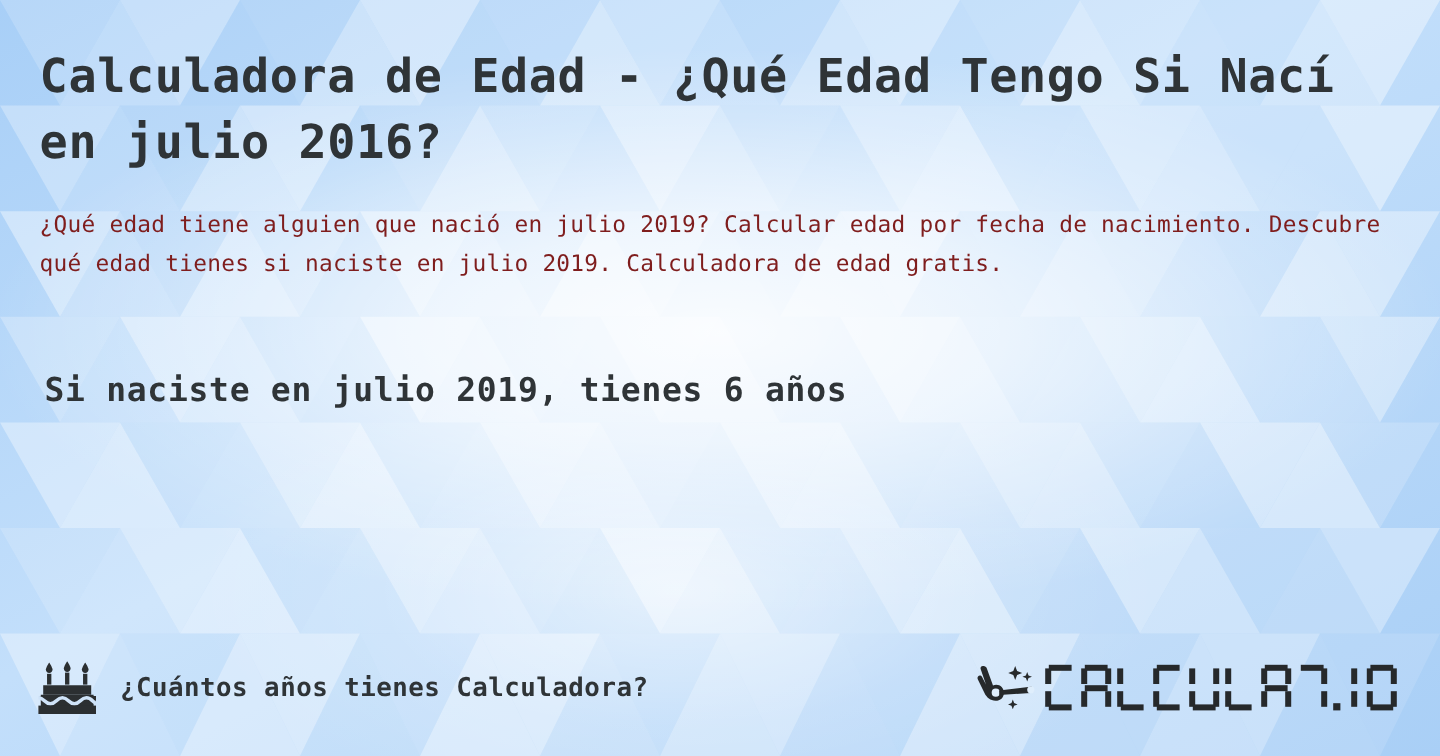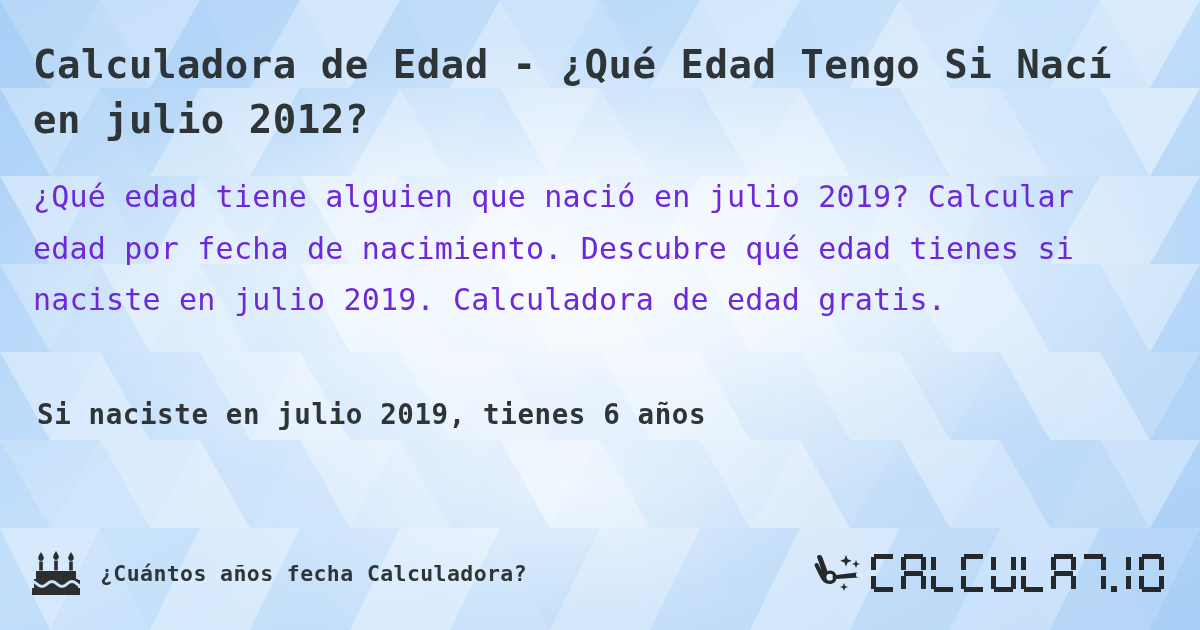--- a/index.html
+++ b/index.html
@@ -57,24 +57,24 @@
     line-height: 1.40;
     font-weight: 700;
     letter-spacing: 0.5px;
     color: #2f3437;
     font-family: "DejaVu Sans Mono", "Liberation Mono", monospace;
     max-width: 1145px;
   }
 
   .intro {
     margin: 24px 0 0 0;
-    font-size: 30px;
+    font-size: 19px;
     line-height: 1.72;
     letter-spacing: 0.2px;
-    color: #6d28d9;
+    color: #7f1d1d;
     font-weight: 400;
     max-width: 1130px;
     font-family: "DejaVu Sans Mono", "Liberation Mono", monospace;
   }
 
   .result-line {
     margin: 72px 0 0 4px;
     font-size: 27.5px;
     font-weight: 700;
     letter-spacing: 0.6px;
@@ -353,21 +353,21 @@
       <polygon points="850,630 950,630 900,528" opacity="0.20"></polygon>
       <polygon points="950,630 1050,630 1000,528" opacity="0.34"></polygon>
       <polygon points="1050,630 1150,630 1100,528" opacity="0.14"></polygon>
     </g>
   </svg>
 
   <div class="bg-glow"></div>
 
   <div class="content">
 
-    <h1 class="page-title">Calculadora de Edad - ¿Qué Edad Tengo Si Nací en julio 2012?</h1>
+    <h1 class="page-title">Calculadora de Edad - ¿Qué Edad Tengo Si Nací en julio 2016?</h1>
 
     <p class="intro">¿Qué edad tiene alguien que nació en julio 2019? Calcular edad por fecha de nacimiento. Descubre qué edad tienes si naciste en julio 2019. Calculadora de edad gratis.</p>
 
     <div class="result-line">Si naciste en julio 2019, tienes 6 años</div>
 
     <div class="spacer"></div>
   </div>
 
   <div class="footer">
 
@@ -380,21 +380,21 @@
           <rect x="9.2" y="11.5" width="3.6" height="9"></rect>
           <rect x="24.2" y="10.5" width="3.6" height="10"></rect>
           <rect x="39.2" y="11.5" width="3.6" height="9"></rect>
           <path d="M6 21 H46 V29 H6 Z"></path>
           <path d="M4 29 H48 V44 H4 Z M4 29"></path>
           <path d="M2 30 C7 30 7 35 12 35 C17 35 17 30 22 30 C27 30 27 35 32 35 C37 35 37 30 42 30 C47 30 47 35 50 34.5 L50 30 L2 30 Z" fill="#2b2f31"></path>
         </g>
         <path d="M2 31.5 C7 31.5 7 36.5 12 36.5 C17 36.5 17 31.5 22 31.5 C27 31.5 27 36.5 32 36.5 C37 36.5 37 31.5 42 31.5 C47 31.5 47 36 50 35.5" fill="none" stroke="#cfe3f8" stroke-width="3"></path>
         <rect x="2" y="38" width="48" height="7" fill="#2b2f31"></rect>
       </svg>
-      <span class="brand-label">¿Cuántos años fecha Calculadora?</span>
+      <span class="brand-label">¿Cuántos años tienes Calculadora?</span>
     </div>
 
     <div class="logo">
       <svg class="wand-icon" viewBox="0 0 52 42" xmlns="http://www.w3.org/2000/svg">
         <g fill="#26292b">
           <path d="M6 3 C4.6 3 3.8 4.2 4.2 5.6 L8.6 18.4 L5.4 12.2 C4.7 10.9 3.1 10.6 2.2 11.5 C1.5 12.2 1.4 13.2 1.9 14.2 L7.4 25.6 C9.2 29.4 12.4 32 16.6 32 C20.6 32 23.6 29.2 23.6 25.2 C23.6 21.4 20.8 18.6 17.2 18.6 C16.2 18.6 15.3 18.8 14.5 19.2 L9.3 4.9 C8.9 3.8 7.9 3 6.7 3 Z"></path>
           <circle cx="16.8" cy="25.2" r="3.4" fill="#dfeefc"></circle>
           <path d="M19.6 23.4 L45.5 20.2 C47.1 20.0 48.3 21.2 48.3 22.8 C48.3 24.3 47.2 25.5 45.7 25.4 L19.8 27.2 Z"></path>
           <circle cx="46.0" cy="22.8" r="3.0" fill="#dfeefc"></circle>
           <polygon points="33,3 34.6,7.2 38.8,8.8 34.6,10.4 33,14.6 31.4,10.4 27.2,8.8 31.4,7.2"></polygon>

